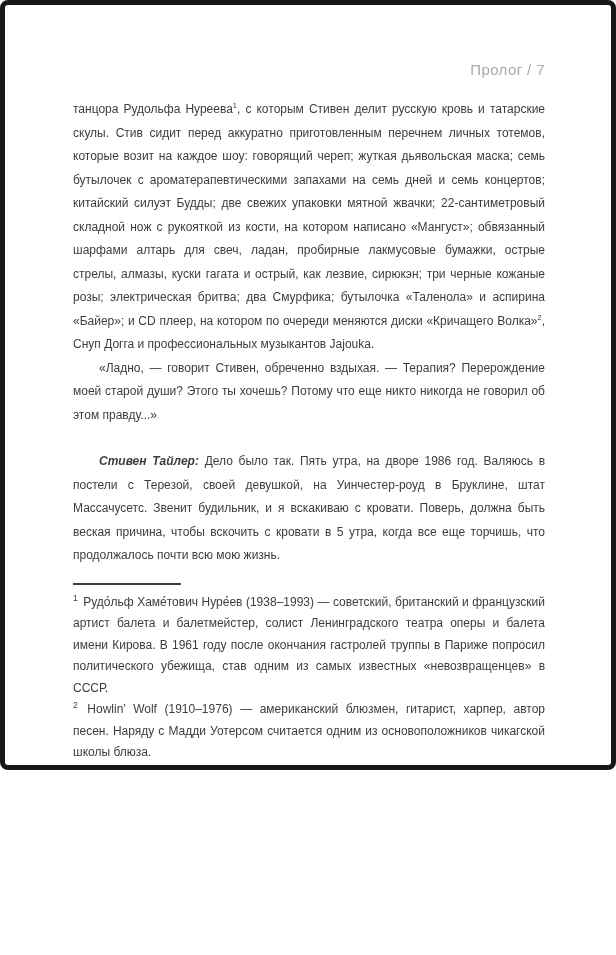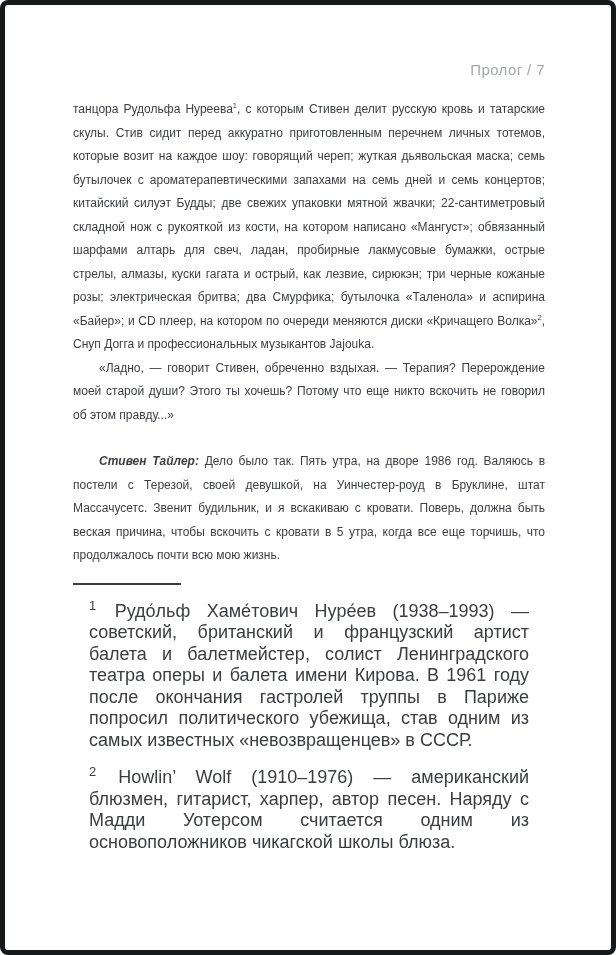--- a/index.html
+++ b/index.html
@@ -7,21 +7,21 @@
     --muted:#a6a9ad;
     --frame:#17181a;
     --bg:#ffffff;
   }
   html,body{
     margin:0;padding:0;background:#ffffff;
     font-family:"Liberation Sans", sans-serif;
   }
   .page{
     position:relative;
-    width:616px;height:955px;
+    width:616px;height:770px;
     box-sizing:border-box;
     background:var(--bg);
     border:5px solid var(--frame);
     border-radius:8px;
     padding:56px 66px 0 68px;
     overflow:hidden;
   }
   .running-head{
     text-align:right;
     color:var(--muted);
@@ -48,42 +48,42 @@
     font-style:italic;
     margin-top:28px;
   }
   .footnote-sep{
     width:108px;
     height:0;
     border-top:2px solid var(--text);
     margin:15px 0 7px 0;
   }
   .footnotes p{
-    margin:16px;
-    font-size:18px;
+    margin:0;
+    font-size:12px;
     line-height:21.5px;
     color:var(--text);
     text-align:justify;
   }
   .footnotes sup.fnmark{
     font-size:.72em;
     vertical-align:super;
     line-height:0;
     margin-right:2px;
   }
 </style>
 </head>
 <body>
 
 <div class="page">
   <div class="running-head">Пролог / 7</div>
 
   <div class="body-text">
       <p class="">танцора Рудольфа Нуреева<sup class="fnref">1</sup>, с которым Стивен делит русскую кровь и татарские скулы. Стив сидит перед аккуратно приготовленным перечнем личных тотемов, которые возит на каждое шоу: говорящий череп; жуткая дьявольская маска; семь бутылочек с ароматерапевтическими запахами на семь дней и семь концертов; китайский силуэт Будды; две свежих упаковки мятной жвачки; 22-сантиметровый складной нож с рукояткой из кости, на котором написано «Мангуст»; обвязанный шарфами алтарь для свеч, ладан, пробирные лакмусовые бумажки, острые стрелы, алмазы, куски гагата и острый, как лезвие, сирюкэн; три черные кожаные розы; электрическая бритва; два Смурфика; бутылочка «Таленола» и аспирина «Байер»; и CD плеер, на котором по очереди меняются диски «Кричащего Волка»<sup class="fnref">2</sup>, Снуп Догга и профессиональных музыкантов Jajouka.</p>
-      <p class="indent">«Ладно, — говорит Стивен, обреченно вздыхая. — Терапия? Перерождение моей старой души? Этого ты хочешь? Потому что еще никто вскочить не говорил об этом правду...»</p>
+      <p class="indent">«Ладно, — говорит Стивен, обреченно вздыхая. — Терапия? Перерождение моей старой души? Этого ты хочешь? Потому что еще никто никогда не говорил об этом правду...»</p>
       <p class="indent space-before"><span class="speaker">Стивен Тайлер: </span>Дело было так. Пять утра, на дворе 1986 год. Валяюсь в постели с Терезой, своей девушкой, на Уинчестер-роуд в Бруклине, штат Массачусетс. Звенит будильник, и я вскакиваю с кровати. Поверь, должна быть веская причина, чтобы вскочить с кровати в 5 утра, когда все еще торчишь, что продолжалось почти всю мою жизнь.</p>
     </div>
 
   <div class="footnote-sep"></div>
 
   <div class="footnotes">
       <p><sup class="fnmark">1</sup> Рудо́льф Хаме́тович Нуре́ев (1938–1993) — советский, британский и французский артист балета и балетмейстер, солист Ленинградского театра оперы и балета имени Кирова. В 1961 году после окончания гастролей труппы в Париже попросил политического убежища, став одним из самых известных «невозвращенцев» в СССР.</p>
       <p><sup class="fnmark">2</sup> Howlin’ Wolf (1910–1976) — американский блюзмен, гитарист, харпер, автор песен. Наряду с Мадди Уотерсом считается одним из основоположников чикагской школы блюза.</p>
     </div>
 </div>

